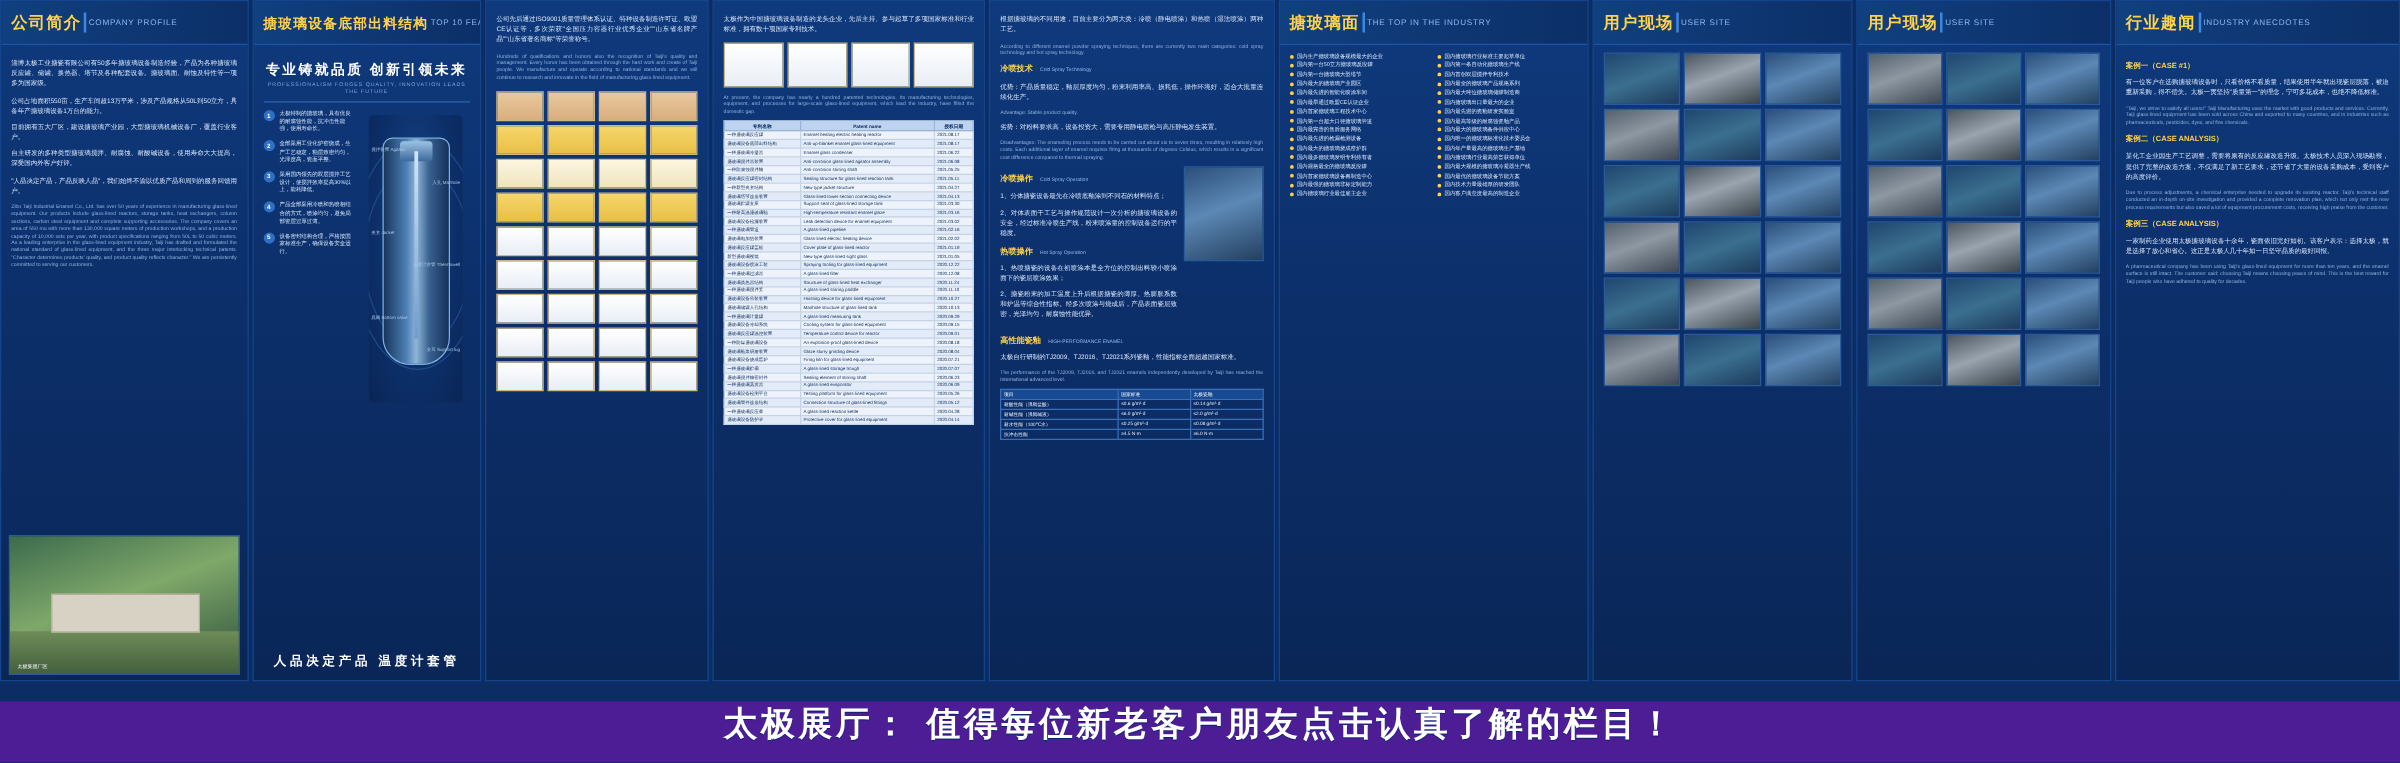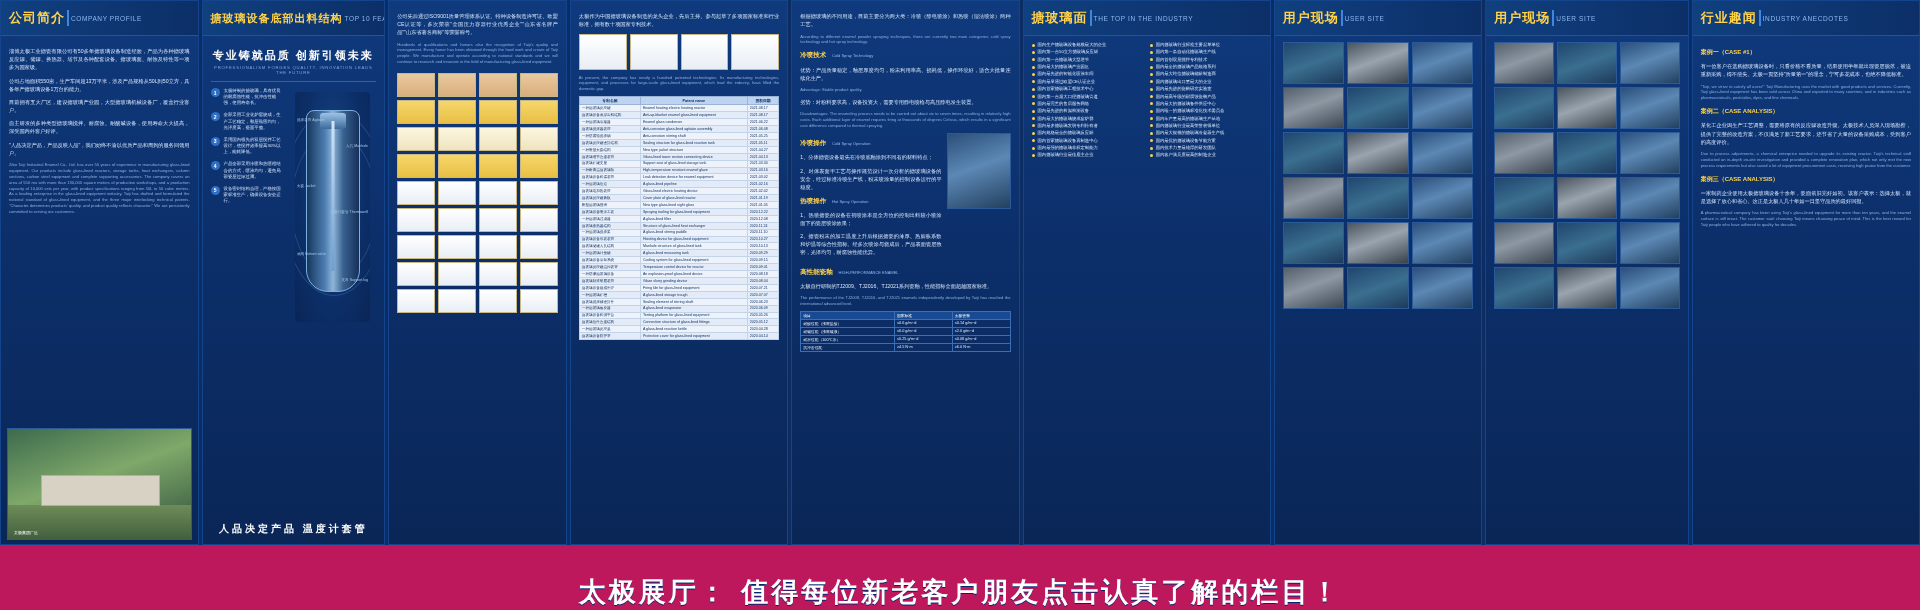--- a/index.html
+++ b/index.html
@@ -107,23 +107,23 @@
 
   
   .sub{color:#ffd24a;font-size:6.5px;font-weight:bold;margin:6px 0 3px;}
   .sub .en{color:#8fb8ef;font-size:4px;font-weight:normal;margin-left:4px;}
 
   .spec-tbl{width:100%;border-collapse:collapse;font-size:3.8px;color:#e6eefb;}
   .spec-tbl td{border:.5px solid #3b6fb5;padding:1px 2px;}
   .spec-tbl td.h{background:#174a92;color:#ffffff;}
 
   .footer{
-    position:absolute;left:0;bottom:0;width:1920px;height:65px;
-    background:#be185d;
-    display:flex;align-items:flex-end;justify-content:center;
+    position:absolute;left:0;bottom:0;width:1920px;height:49px;
+    background:#4c1d95;
+    display:flex;align-items:flex-start;justify-content:center;
   }
   .footer .t{
     color:#ffffff;font-size:27px;font-weight:bold;letter-spacing:3px;
     text-shadow:0 1px 0 #04246f;
     font-family:"DejaVu Sans","Liberation Sans",sans-serif;
   }
   .smallgap{height:4px;}
   .case-h{color:#ffd24a;font-size:6px;font-weight:bold;margin:6px 0 2px;}
 </style>
 </head>

